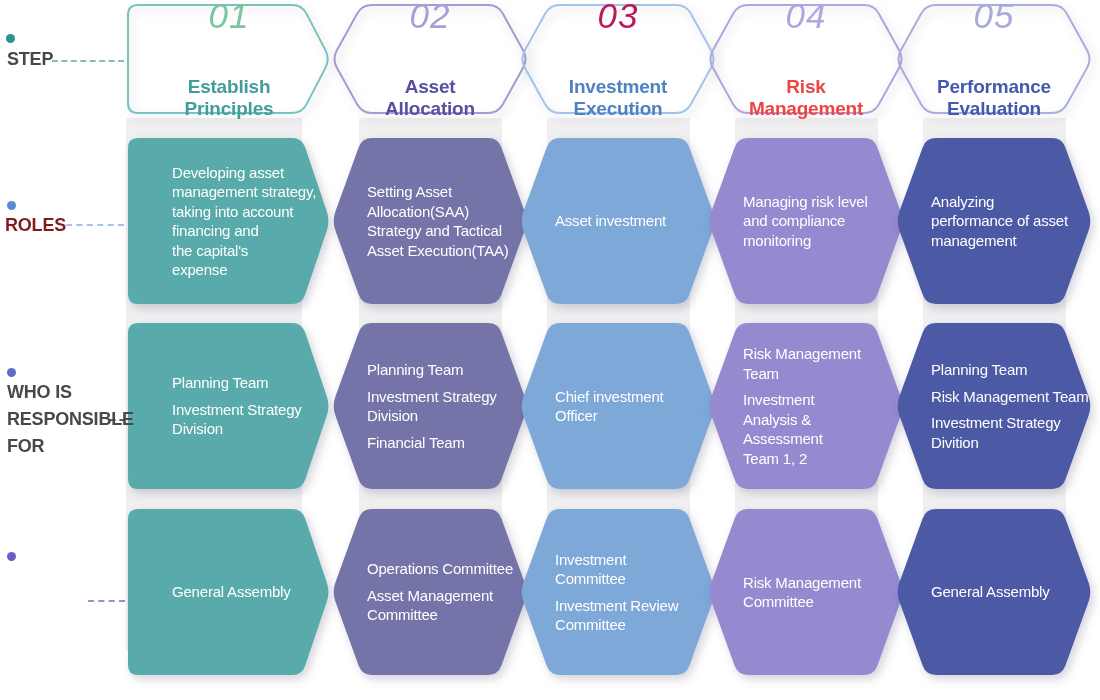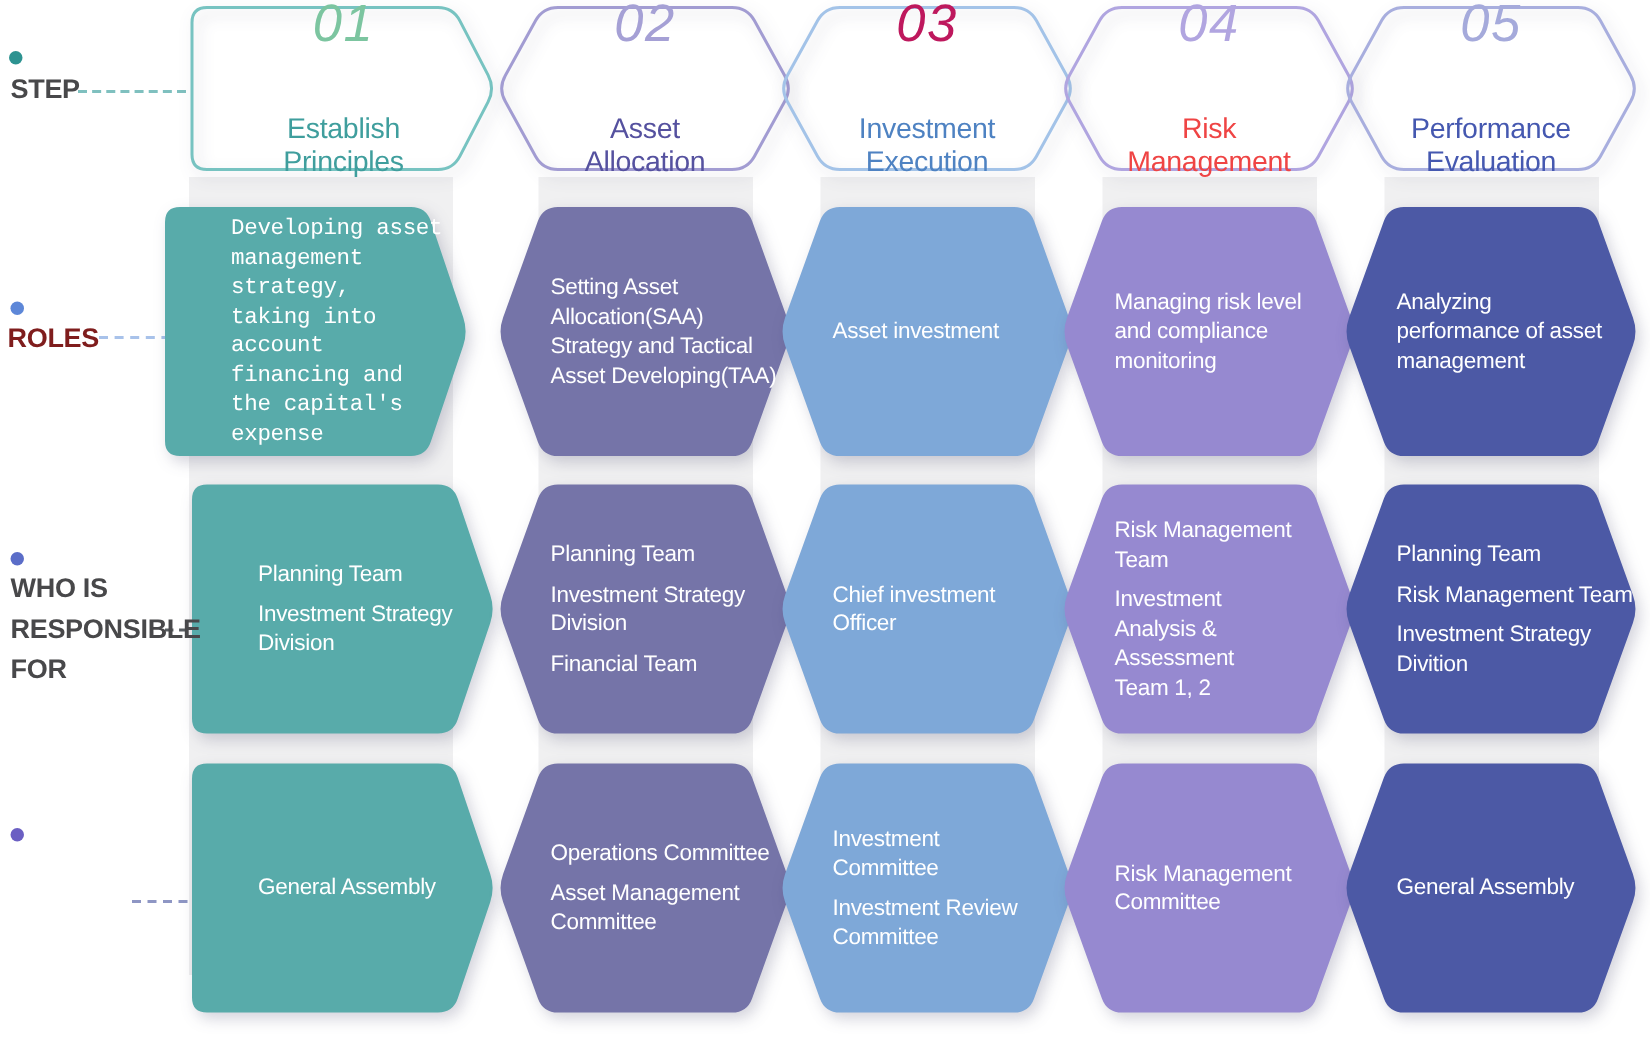--- a/index.html
+++ b/index.html
@@ -9,21 +9,21 @@
   }
   .colbar{position:absolute;background:#f0f0f1;z-index:0;}
   .cell{position:absolute;z-index:2;}
   .cell svg{position:absolute;left:0;top:0;overflow:visible;}
   .shape-shadow{filter:drop-shadow(3px 4px 5px rgba(50,50,90,.22));}
   .head-text{
     position:absolute;inset:0;display:flex;flex-direction:column;
     align-items:center;justify-content:center;text-align:center;z-index:3;gap:40px;
   }
   .head-num{font-style:italic;font-size:35px;line-height:1;letter-spacing:1px;}
-  .head-title{font-weight:normal;font-size:19px;line-height:1.14;white-space:pre-line;margin-top:3px;letter-spacing:-0.2px;}
+  .head-title{font-weight:bold;font-size:19px;line-height:1.14;white-space:pre-line;margin-top:3px;letter-spacing:-0.2px;}
   .cell-text{
     position:absolute;inset:0;display:flex;flex-direction:column;
     justify-content:center;z-index:3;color:#fff;font-size:15px;line-height:1.3;
     white-space:pre-line;letter-spacing:-0.2px;
   }
   .cell-text.pent{padding-left:46px;padding-right:6px;}
   .cell-text.hex{padding-left:37px;padding-right:4px;}
   .para{margin:3.5px 0;}
   .rail-dot{position:absolute;width:9px;height:9px;border-radius:50%;z-index:4;}
   .rail-label{
@@ -106,39 +106,39 @@
       <div class="cell" style="left: 894px; top: 3px; width: 200px; height: 112px;">
         <svg width="200" height="112" viewBox="0 0 200 112" class="shape-shadow">
           <path d="M27.1,10.7 Q32,2 42.0,2.0 L158.0,2.0 Q168,2 172.9,10.7 L193.1,47.3 Q198,56 193.1,64.7 L172.9,101.3 Q168,110 158.0,110.0 L42.0,110.0 Q32,110 27.1,101.3 L6.9,64.7 Q2,56 6.9,47.3 Z" fill="none" stroke="#a8aede" stroke-width="2"></path>
         </svg>
         <div class="head-text">
           <div class="head-num" style="color: rgb(165, 170, 219);">05</div>
           <div class="head-title" style="color: rgb(69, 88, 176);">Performance
 Evaluation</div>
         </div>
       </div>
-      <div class="cell" style="left: 108px; top: 136px; width: 206px; height: 170px; font-family: Liberation Mono, monospace;">
+      <div class="cell" style="left: 126px; top: 136px; width: 206px; height: 170px;">
         <svg width="206" height="170" viewBox="0 0 206 170" class="shape-shadow">
           <path d="M2.0,12.0 Q2,2 12.0,2.0 L166.0,2.0 Q176,2 179.2,11.5 L200.8,75.5 Q204,85 200.8,94.5 L179.2,158.5 Q176,168 166.0,168.0 L12.0,168.0 Q2,168 2.0,158.0 Z" fill="#58abaa"></path>
         </svg>
         <div class="cell-text pent"><div class="para">Developing asset
 management strategy,
 taking into account
 financing and
 the capital's
 expense</div></div>
       </div>
       <div class="cell" style="left: 330px; top: 136px; width: 200px; height: 170px;">
         <svg width="200" height="170" viewBox="0 0 200 170" class="shape-shadow">
           <path d="M28.6,11.4 Q32,2 42.0,2.0 L158.0,2.0 Q168,2 171.4,11.4 L194.6,75.6 Q198,85 194.6,94.4 L171.4,158.6 Q168,168 158.0,168.0 L42.0,168.0 Q32,168 28.6,158.6 L5.4,94.4 Q2,85 5.4,75.6 Z" fill="#7574a8"></path>
         </svg>
         <div class="cell-text hex"><div class="para">Setting Asset
 Allocation(SAA)
 Strategy and Tactical
-Asset Developing(TAA)</div></div>
+Asset Execution(TAA)</div></div>
       </div>
       <div class="cell" style="left: 518px; top: 136px; width: 200px; height: 170px;">
         <svg width="200" height="170" viewBox="0 0 200 170" class="shape-shadow">
           <path d="M28.6,11.4 Q32,2 42.0,2.0 L158.0,2.0 Q168,2 171.4,11.4 L194.6,75.6 Q198,85 194.6,94.4 L171.4,158.6 Q168,168 158.0,168.0 L42.0,168.0 Q32,168 28.6,158.6 L5.4,94.4 Q2,85 5.4,75.6 Z" fill="#7ea8d8"></path>
         </svg>
         <div class="cell-text hex"><div class="para">Asset investment</div></div>
       </div>
       <div class="cell" style="left: 706px; top: 136px; width: 200px; height: 170px;">
         <svg width="200" height="170" viewBox="0 0 200 170" class="shape-shadow">
           <path d="M28.6,11.4 Q32,2 42.0,2.0 L158.0,2.0 Q168,2 171.4,11.4 L194.6,75.6 Q198,85 194.6,94.4 L171.4,158.6 Q168,168 158.0,168.0 L42.0,168.0 Q32,168 28.6,158.6 L5.4,94.4 Q2,85 5.4,75.6 Z" fill="#9689d0"></path>

